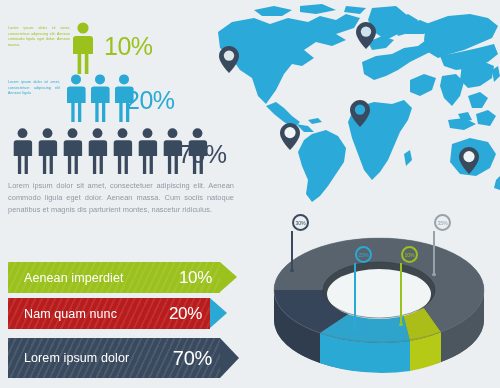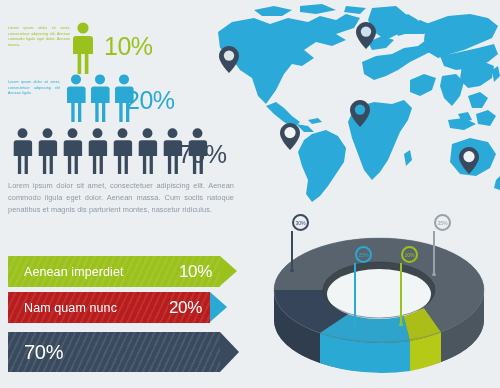--- a/index.html
+++ b/index.html
@@ -46,20 +46,21 @@
   #map-wrap{position:absolute;left:196px;top:4px;width:304px;height:205px;overflow:hidden;}
   #map-wrap svg{display:block;}
 
   .pin{position:absolute;}
 
   
   .banner{
     position:absolute;height:31px;
     display:flex;align-items:center;
     color:#ffffff;
+    margin-top:6px;
   }
   .banner .body{
     position:relative;height:100%;display:flex;align-items:center;
     justify-content:space-between;box-sizing:border-box;
     padding-left:16px;padding-right:8px;width:100%;
     overflow:hidden;
   }
   .banner .label{font-size:12.5px;letter-spacing:0.1px;position:relative;z-index:2;}
   .banner .value{font-size:17px;letter-spacing:-0.3px;position:relative;z-index:2;}
   .banner .tip{
@@ -257,20 +258,21 @@
       <div class="stripes"></div>
       <span class="label">Nam quam nunc</span>
       <span class="value">20%</span>
     </div>
     <div class="tip" style="border-left:17px solid #29a9d4;"></div>
   </div>
 
   <div class="banner" style="left:8px;top:332px;width:212px;height:40px;background:#3a4a5e;">
     <div class="body">
       <div class="stripes"></div>
+      <span class="label">Lorem ipsum dolor</span>
       <span class="value" style="font-size:20px;">70%</span>
     </div>
     <div class="tip" style="border-left:19px solid #3a4a5e;border-top-width:20px;border-bottom-width:20px;right:-19px;"></div>
   </div>
 
   <div class="abs" style="left:258px;top:228px;width:242px;height:152px;">
     <svg width="242" height="152" viewBox="0 0 242 152">
       <defs>
         <clipPath id="outerclip">
             <ellipse cx="121" cy="62" rx="105" ry="52"></ellipse>

